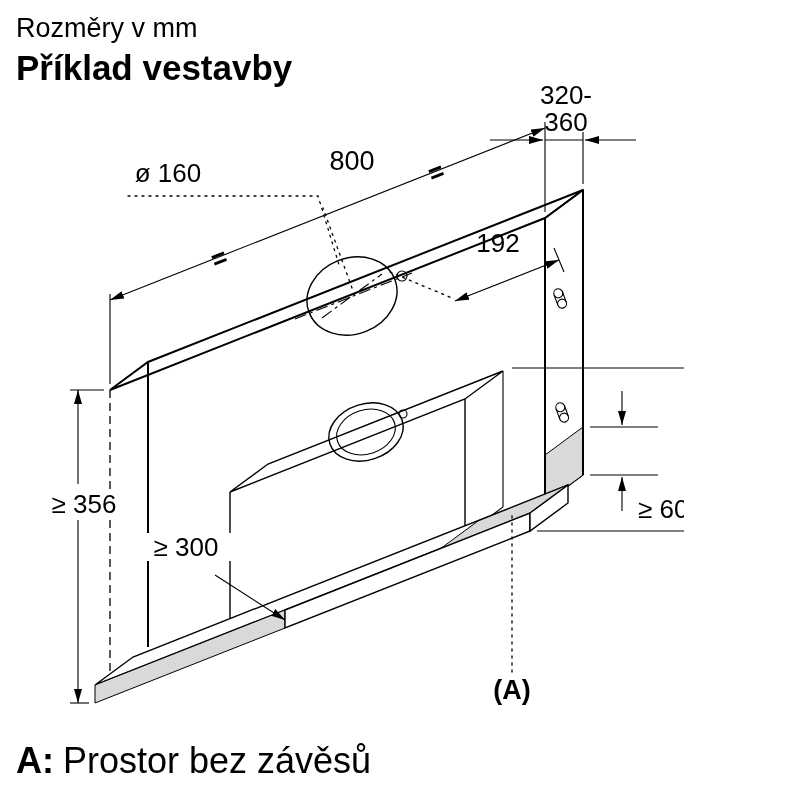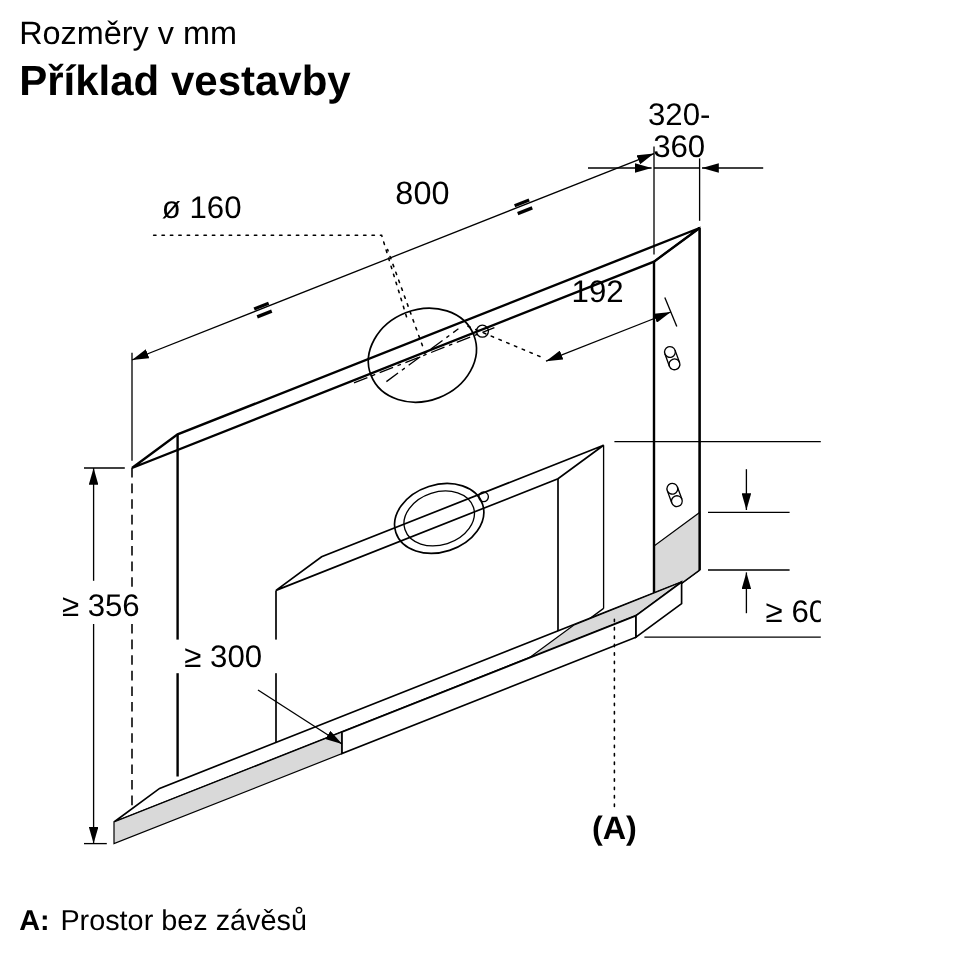--- a/index.html
+++ b/index.html
@@ -1,21 +1,21 @@
 <!DOCTYPE html>
 <html><head>
 <meta charset="utf-8">
 <style>
   html,body{margin:0;padding:0;background:#fff;}
   .page{position:relative;width:684px;height:800px;background:#fff;overflow:hidden;
         font-family:"Liberation Sans", sans-serif;color:#000;}
   .header{position:absolute;top:12px;left:16px;line-height:1.25;}
   .header .l1{font-size:27px;font-weight:400;}
   .header .l2{font-size:35px;font-weight:700;}
-  .legend{position:absolute;left:16px;bottom:18px;font-size:24px;}
+  .legend{position:absolute;left:16px;bottom:18px;font-size:36px;}
   .legend .key{font-weight:700;}
   .legend .txt{margin-left:9px;font-weight:400;}
   svg{position:absolute;top:0;left:0;}
   svg text{font-family:"Liberation Sans", sans-serif;fill:#000;}
   .dim{font-size:26px;}
   .big{font-size:27px;}
   .eq{font-size:26px;font-weight:700;}
   .areaLbl{font-size:27px;font-weight:700;}
   .thick{stroke:#000;stroke-width:2;fill:none;}
   .mid{stroke:#000;stroke-width:1.4;fill:none;}

